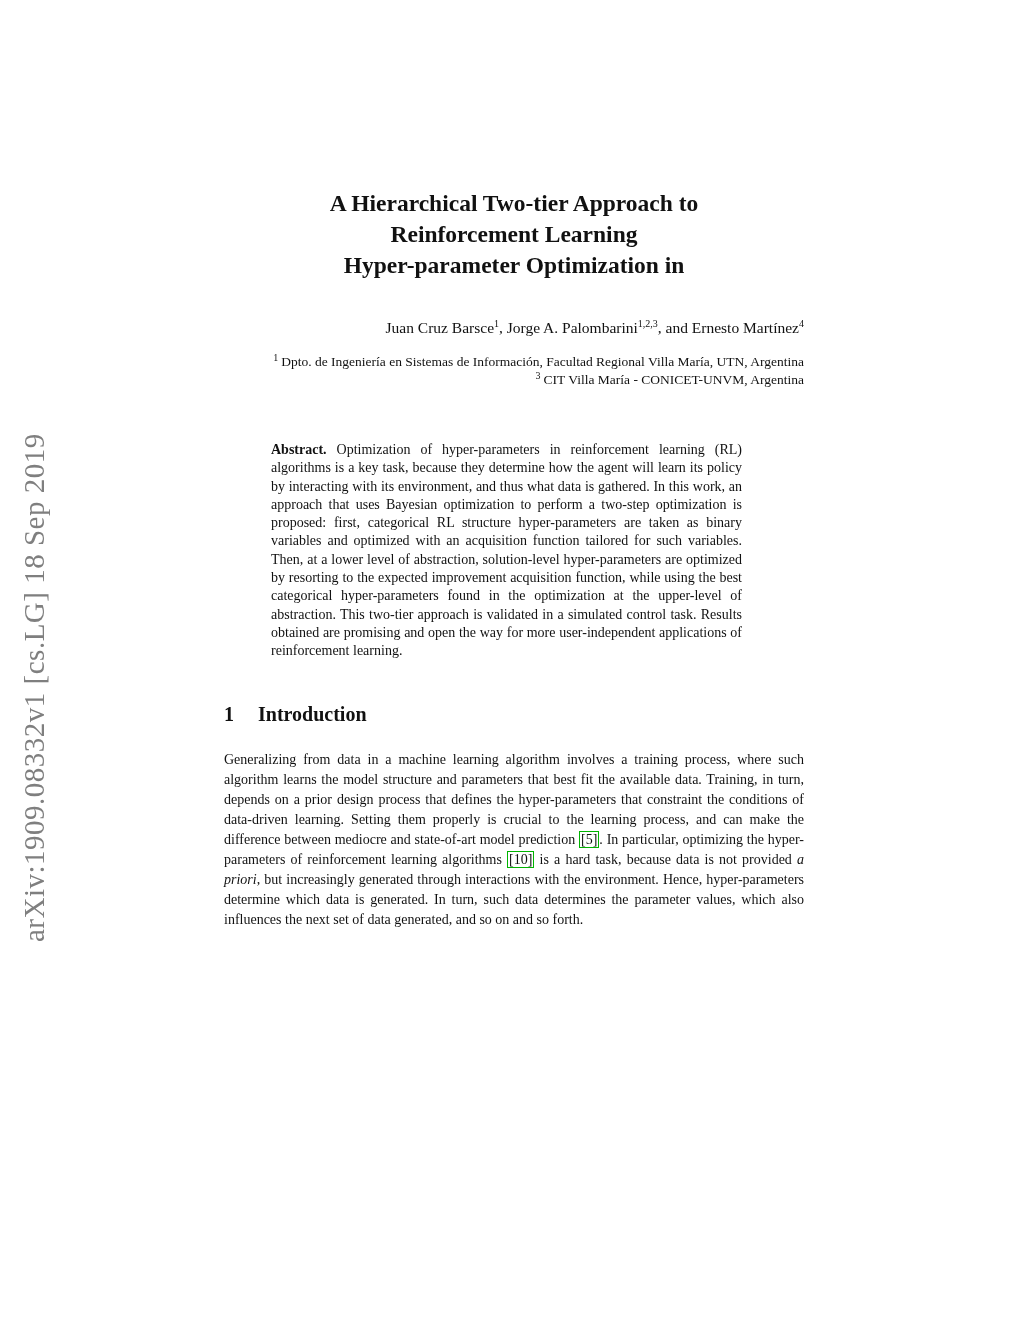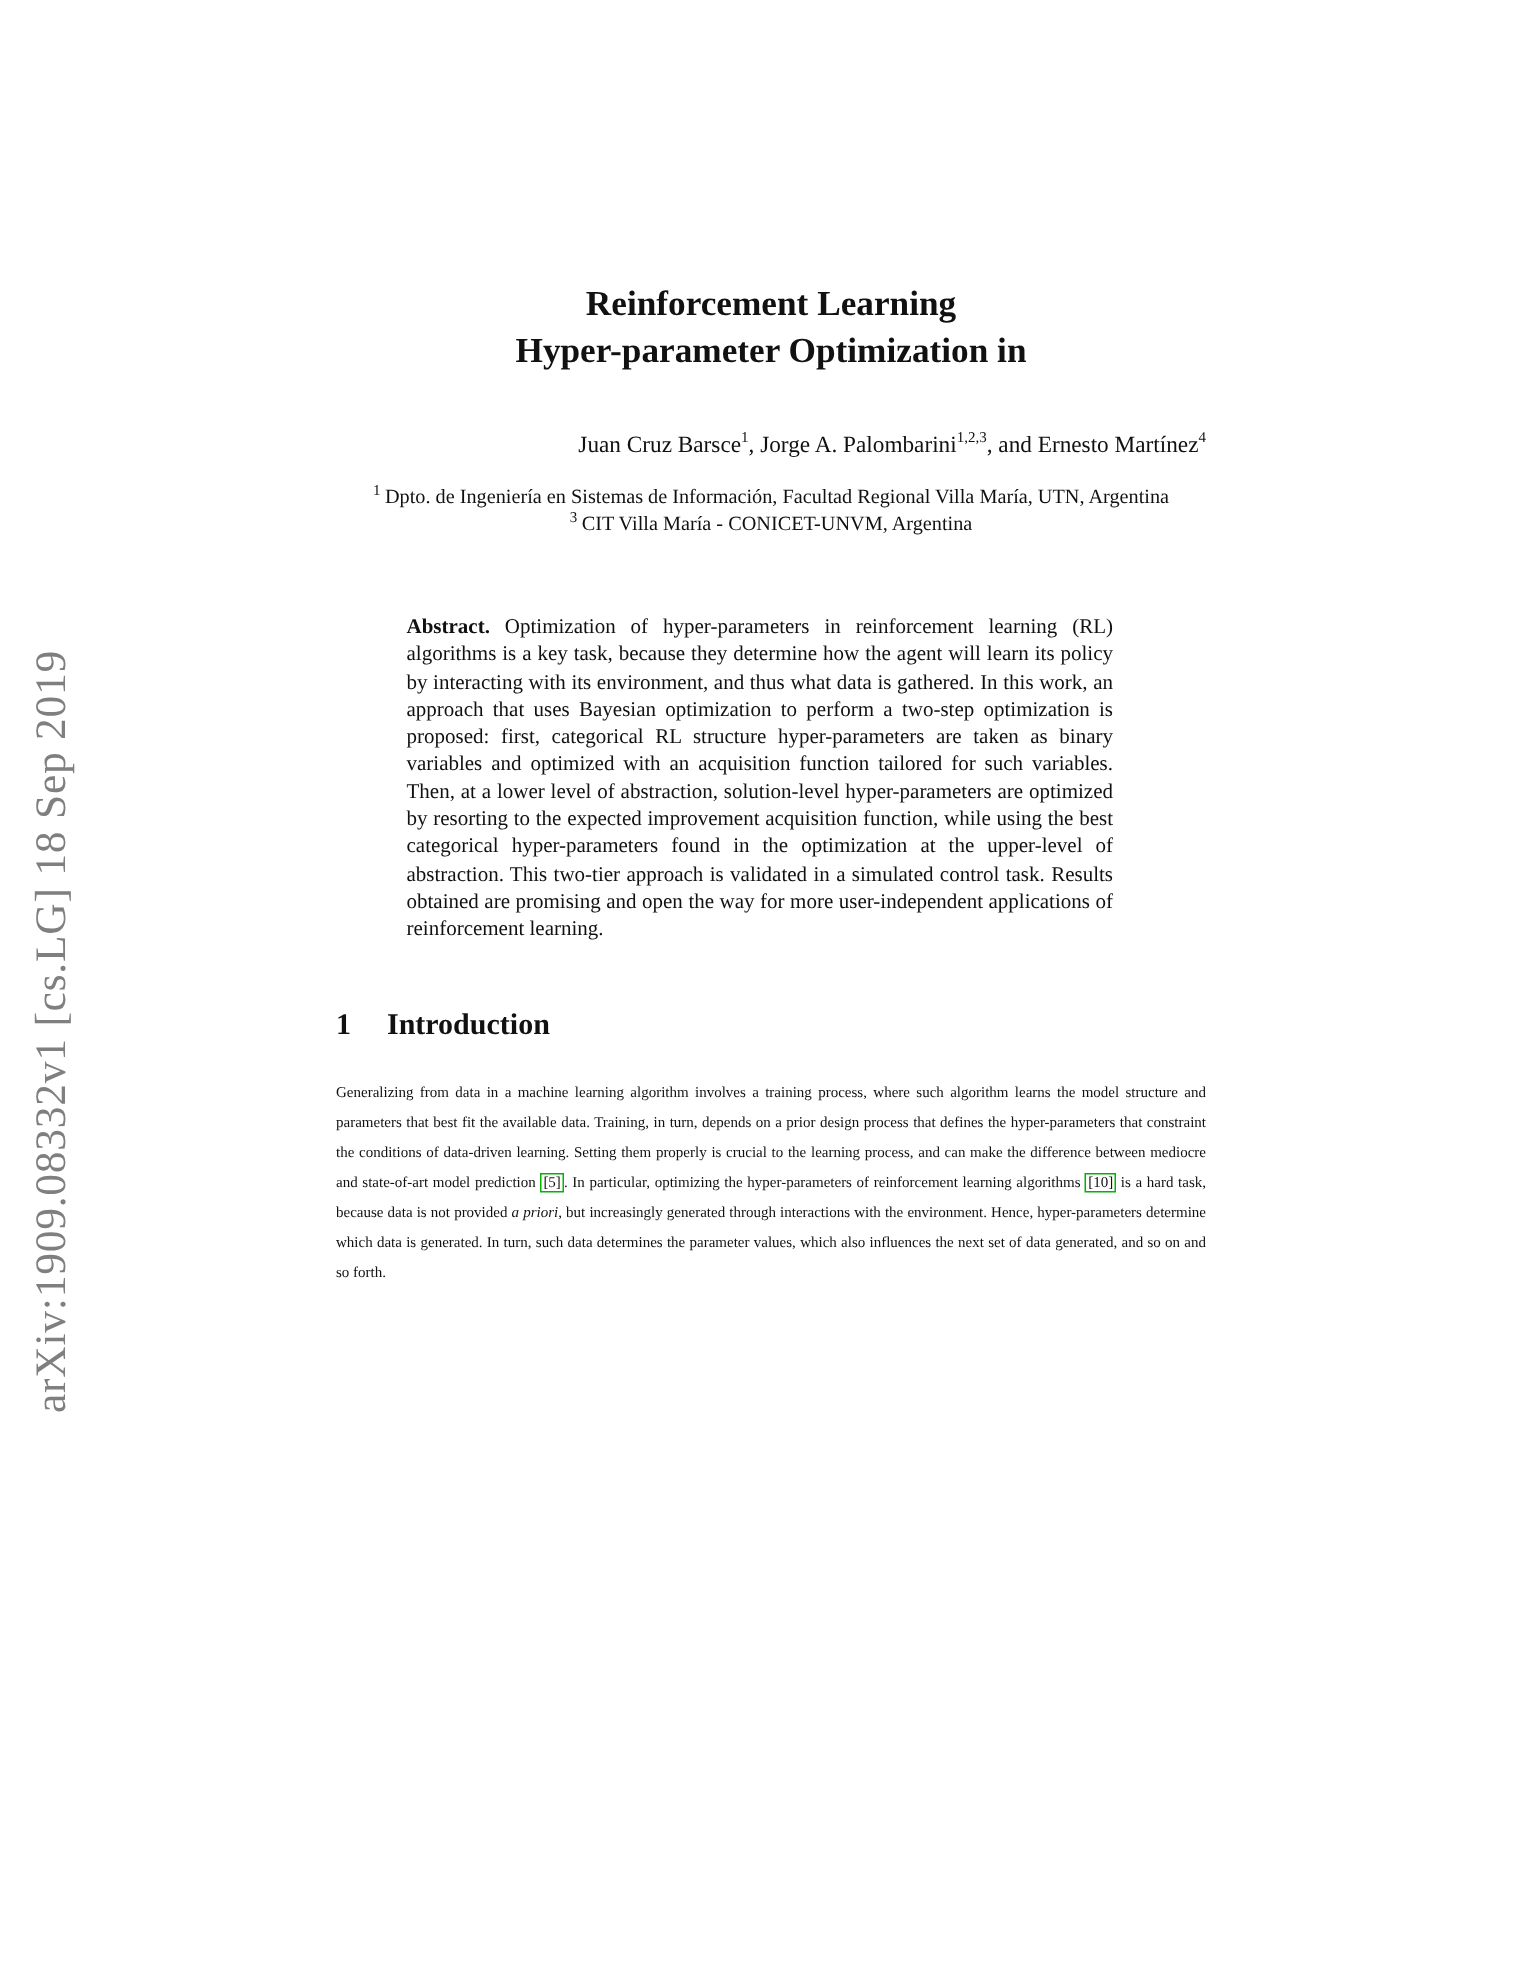--- a/index.html
+++ b/index.html
@@ -45,21 +45,21 @@
     font-size: 10px;
     vertical-align: super;
     line-height: 0;
   }
   .affils {
     margin-top: 16px;
     text-align: center;
     font-size: 13.5px;
     line-height: 18px;
   }
-  .affil { text-align: center; }
+  .affil { text-align: right; }
   .affil sup { margin-right: 3px; }
   .email {
     text-align: center;
     font-family: "Liberation Mono", monospace;
     font-size: 13px;
     margin-top: 1px;
   }
   .abstract {
     margin: 52px 62px 0 47px;
     font-size: 14px;
@@ -75,41 +75,42 @@
   }
   .section-heading {
     margin-top: 42px;
     font-size: 20px;
     font-weight: bold;
     display: flex;
   }
   .section-heading .sec-num { width: 34px; }
   .body-par {
     margin-top: 24px;
-    font-size: 10px;
+    font-size: 14px;
     line-height: 20px;
     text-align: justify;
   }
   .cite {
     border: 1.5px solid #00b400;
     padding: 0 1px;
     color: #111111;
     text-decoration: none;
     cursor: pointer;
   }
   .it { font-style: italic; }
 </style>
 </head>
 <body>
 
 <div class="watermark">arXiv:1909.08332v1  [cs.LG]  18 Sep 2019</div>
 
 <div class="content">
 
   <div class="title">
+    <div>A Hierarchical Two-tier Approach to</div>
     <div>Reinforcement Learning</div>
     <div>Hyper-parameter Optimization in</div>
   </div>
 
   <div class="authors"><span>Juan Cruz Barsce</span><sup>1</sup><span>, Jorge A. Palombarini</span><sup>1,2,3</sup><span>, and Ernesto Martínez</span><sup>4</sup></div>
 
   <div class="affils">
     <div class="affil"><sup>1</sup><span>Dpto. de Ingeniería en Sistemas de Información, Facultad Regional Villa María, UTN, Argentina</span></div>
     <div class="affil"><sup>3</sup><span>CIT Villa María - CONICET-UNVM, Argentina</span></div>
   </div>

